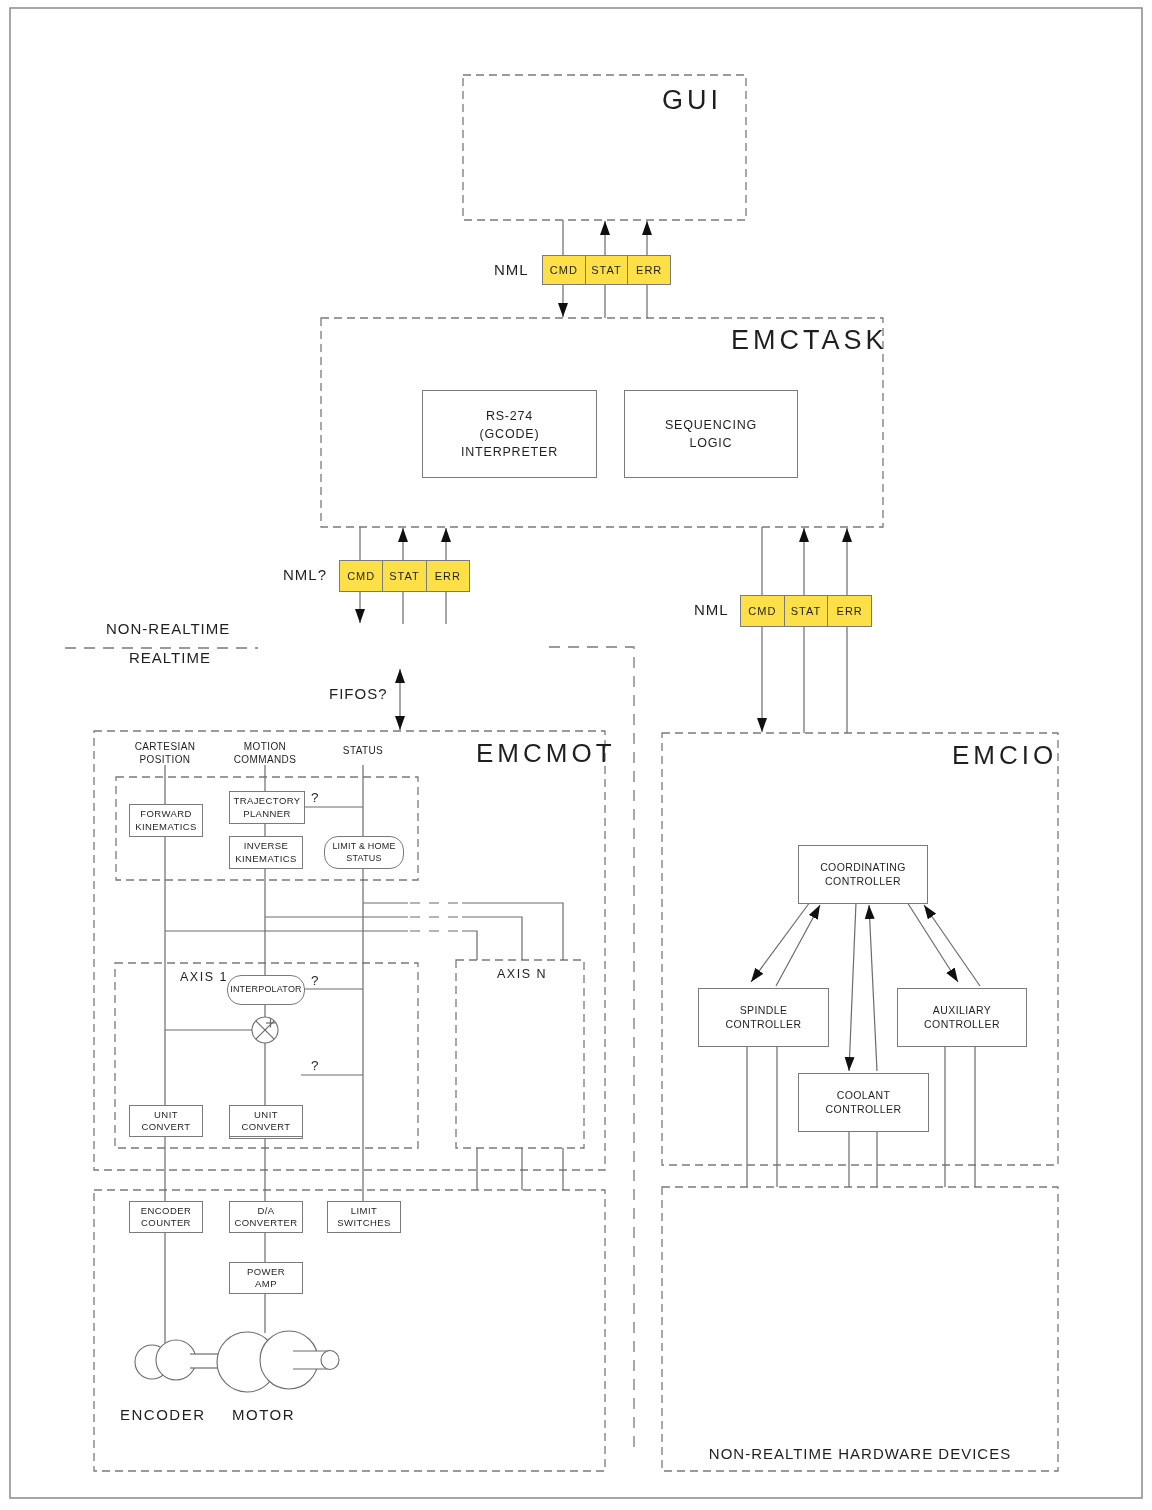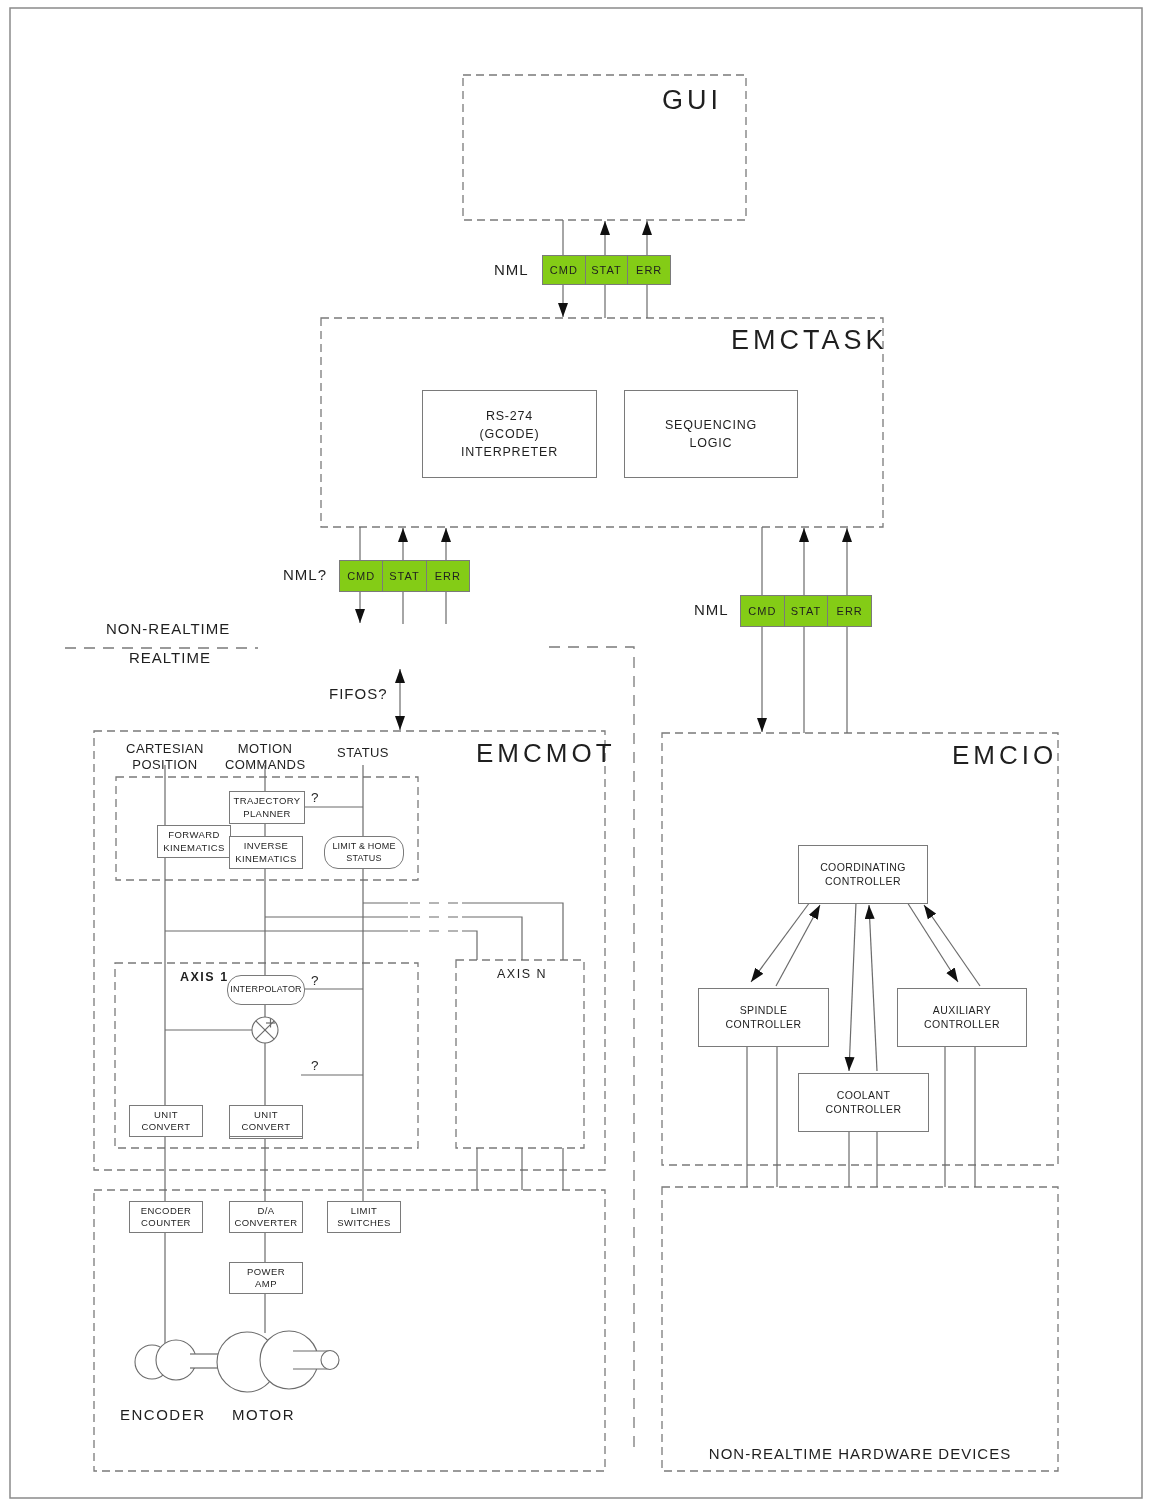--- a/index.html
+++ b/index.html
@@ -26,24 +26,24 @@
     white-space:pre-line; color:var(--text); line-height:1.3; letter-spacing:.4px;
   }
   .f9{font-size:9.5px;}
   .f8{font-size:9px; letter-spacing:.2px;border-radius:14px;}
   .f10{font-size:10.5px;}
   .f12{font-size:12.5px; line-height:1.45; letter-spacing:.8px;}
   .f15{font-size:15px; letter-spacing:1px;}
   .lbl{position:absolute; color:var(--text); white-space:pre-line; line-height:1.25;}
   .title{font-size:27px; letter-spacing:4px;}
   .mid{font-size:15px; letter-spacing:1px;}
-  .small{font-size:13px; letter-spacing:.4px; text-align:center;}
+  .small{font-size:10px; letter-spacing:.4px; text-align:center;}
   .axis{font-size:12.5px; letter-spacing:1.5px;}
   .qmark{font-size:13.5px;}
-  .nmlbox{position:absolute; display:flex; border:1.3px solid var(--box); background:#84cc16;}
+  .nmlbox{position:absolute; display:flex; border:1.3px solid var(--box); background:#fde047;}
   .nmlbox .cell{
     flex:1; display:flex; align-items:center; justify-content:center;
     font-size:11px; letter-spacing:1px; color:var(--text);
   }
   .nmlbox .cell + .cell{border-left:1.3px solid var(--box);}
   .ctr{text-align:center;}
 </style>
 </head>
 <body>
 
@@ -197,28 +197,28 @@
 
   <div class="lbl small ctr" style="left:125px; top:741px; width:80px;">CARTESIAN
 POSITION</div>
   <div class="lbl small ctr" style="left:225px; top:741px; width:80px;">MOTION
 COMMANDS</div>
   <div class="lbl small ctr" style="left:323px; top:745px; width:80px;">STATUS</div>
 
   <div class="box f9" style="left:229px; top:791px; width:74px; height:31px;">TRAJECTORY
 PLANNER</div>
   <div class="lbl qmark" style="left:311px; top:790px;">?</div>
-  <div class="box f9" style="left:129px; top:825px; width:72px; height:31px;margin-left:28px;">FORWARD
+  <div class="box f9" style="left:129px; top:804px; width:72px; height:31px;">FORWARD
 KINEMATICS</div>
   <div class="box f9" style="left:229px; top:836px; width:72px; height:31px;">INVERSE
 KINEMATICS</div>
   <div class="box f8" style="left:324px; top:836px; width:78px; height:31px;">LIMIT &amp; HOME
 STATUS</div>
 
-  <div class="lbl axis" style="left:180px; top:970px;font-weight:bold;">AXIS 1</div>
+  <div class="lbl axis" style="left:180px; top:970px;">AXIS 1</div>
   <div class="lbl axis" style="left:497px; top:967px;">AXIS N</div>
 
   <div class="box f8" style="left:227px; top:975px; width:76px; height:28px;">INTERPOLATOR</div>
   <div class="lbl qmark" style="left:311px; top:973px;">?</div>
   <div class="box f9" style="left:229px; top:1060px; width:72px; height:30px;margin-top:47px;">PID
 SERVO</div>
   <div class="lbl qmark" style="left:311px; top:1058px;">?</div>
   <div class="box f9" style="left:129px; top:1105px; width:72px; height:30px;">UNIT
 CONVERT</div>
   <div class="box f9" style="left:229px; top:1105px; width:72px; height:30px;">UNIT

